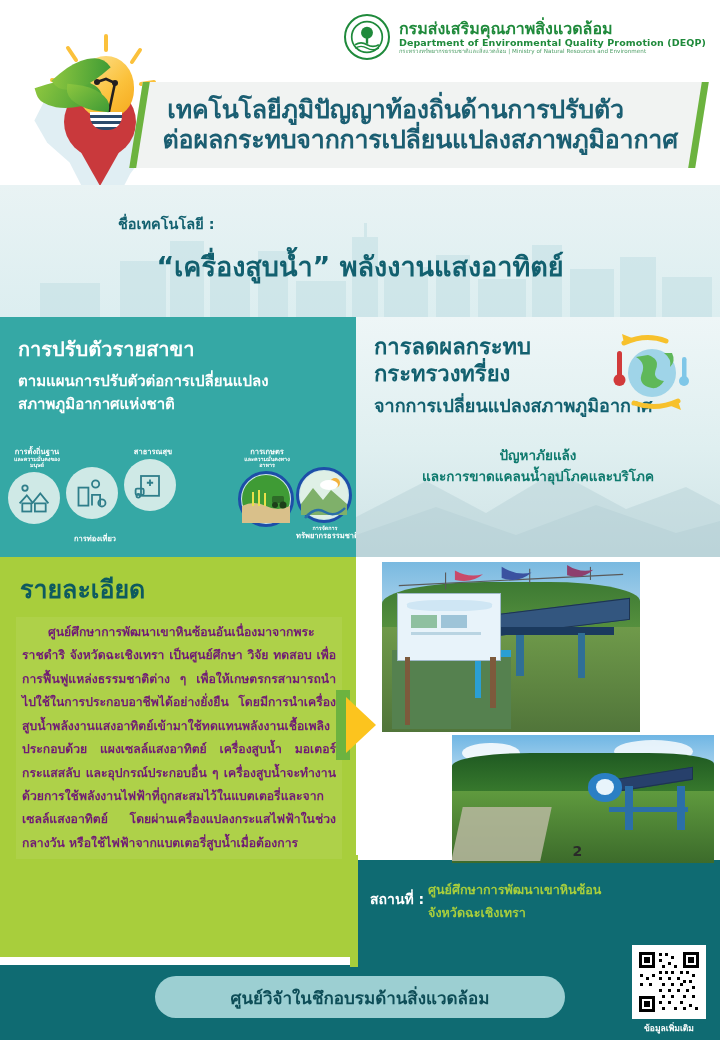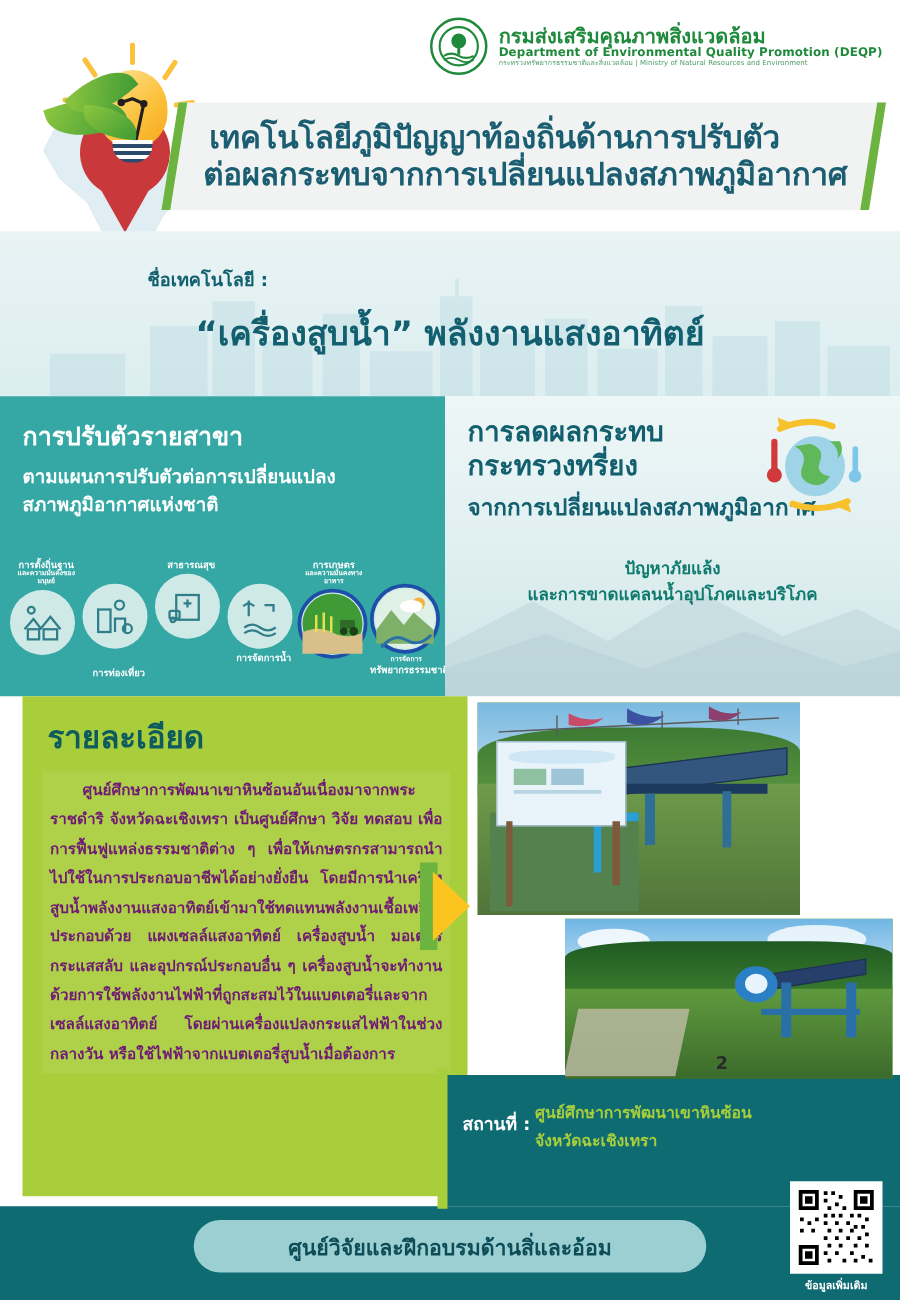--- a/index.html
+++ b/index.html
@@ -117,21 +117,20 @@
   .pr-h1 { margin:16px 0 0 18px; font-size:22px; font-weight:bold; color:#12606f; line-height:1.24; }
   .pr-h2 { margin:3px 0 0 18px; font-size:18px; font-weight:bold; color:#12606f; }
   .pr-sub { position:absolute; left:0; top:128px; width:364px; text-align:center; color:#0f7a6e; }
   .pr-sub div { font-size:13.5px; font-weight:bold; line-height:1.55; }
   .globe-ico { position:absolute; right:22px; top:14px; width:96px; height:84px; }
 
   
   .detail {
     position:absolute; left:0; top:557px; width:356px; height:400px;
     background:#a8ce3c;
-    margin-left:18px;
   }
   .det-h { margin:12px 0 0 20px; font-size:25px; font-weight:bold; color:#0d5a5f; }
   .det-body {
     margin:8px 14px 0 16px; font-size:12.2px; font-weight:bold; color:#701a75;
     line-height:1.92; text-align:justify; text-indent:26px;
     background:rgba(255,255,255,.07); padding:4px 6px;
   }
   .yellow-arrow {
     position:absolute; left:346px; top:697px; width:30px; height:56px;
     background:#fcc41e; clip-path:polygon(0% 0%,100% 50%,0% 100%); z-index:5;
@@ -318,35 +317,20 @@
             <g fill="none" stroke="#2f7e8a" stroke-width="2">
           <rect x="10" y="10" width="20" height="22"></rect>
               <path d="M20 14 v7 M16.5 17.5 h7"></path>
           <rect x="4" y="24" width="9" height="7" rx="1.5"></rect>
               <circle cx="7" cy="32" r="2"></circle>
             </g>
           </svg>
       </div>
     </div>
 
-    <div class="icon-item" style="left:174px;top:20px;">
-      <div class="icon-circ">
-        <svg viewBox="0 0 40 40" width="36" height="36">
-            <g fill="none" stroke="#2f7e8a" stroke-width="2">
-          <path d="M10 6 v14 M5 11 l5-3 5 3"></path>
-              <path d="M24 10 h8 v6"></path>
-          <path d="M6 30 q7 -5 14 0 q7 5 14 0"></path>
-              <path d="M6 35 q7 -5 14 0 q7 5 14 0"></path>
-            </g>
-          </svg>
-      </div>
-      <div class="ic-lbl" style="margin-top:3px;">
-        <span>การจัดการน้ำ</span>
-      </div>
-    </div>
 
     <div class="icon-item" style="left:230px;top:0px;">
       <div class="ic-lbl" style="margin-bottom:2px;">
         <span>การเกษตร</span>
         <span class="sm">และความมั่นคงทางอาหาร</span>
       </div>
       <div class="icon-circ hl">
         <svg viewBox="0 0 50 50" width="50" height="50">
           <circle cx="25" cy="25" r="24" fill="#3f9b35"></circle>
           <path d="M1 32 q12 -6 24 0 q12 6 24 0 v17 h-48z" fill="#d9c08a"></path>
@@ -476,21 +460,21 @@
 <div class="locband">
   <div class="loc-lbl">สถานที่ :</div>
   <div class="loc-val">
     <div>ศูนย์ศึกษาการพัฒนาเขาหินซ้อน</div>
     <div>จังหวัดฉะเชิงเทรา</div>
   </div>
 </div>
 
 <div class="footer">
   <div class="foot-pill">
-    <span class="foot-txt">ศูนย์วิจัยและฝึกอบรมด้านสิ่และอ้อม</span>
+    <span class="foot-txt">ศูนย์วิจัาในชึกอบรมด้านสิ่งแวดล้อม</span>
   </div>
 </div>
 
 <div class="qr-box">
   <svg viewBox="0 0 64 64" width="64" height="64">
     <rect width="64" height="64" fill="#fff"></rect>
     <g fill="#000">
       <rect x="2" y="2" width="16" height="16"></rect>
         <rect x="5" y="5" width="10" height="10" fill="#fff"></rect>
         <rect x="7" y="7" width="6" height="6"></rect>

